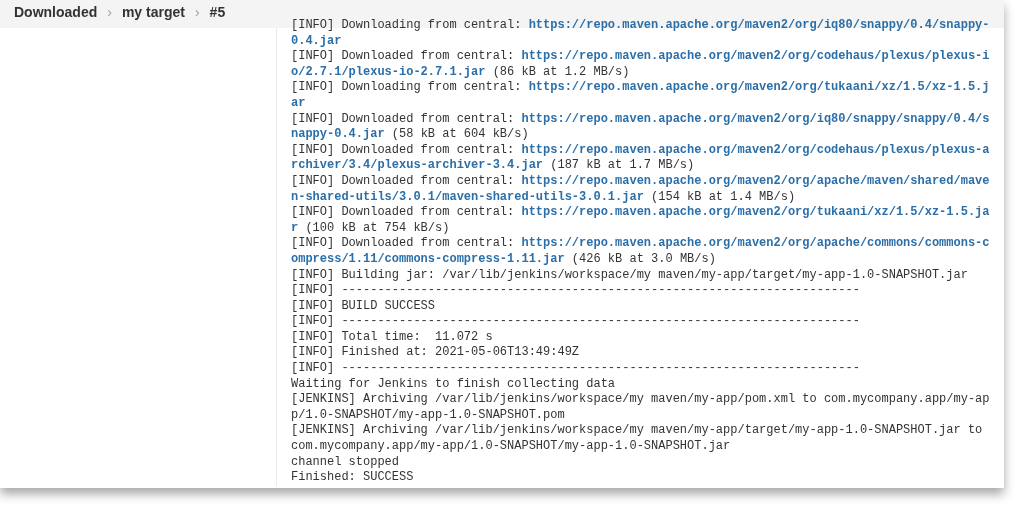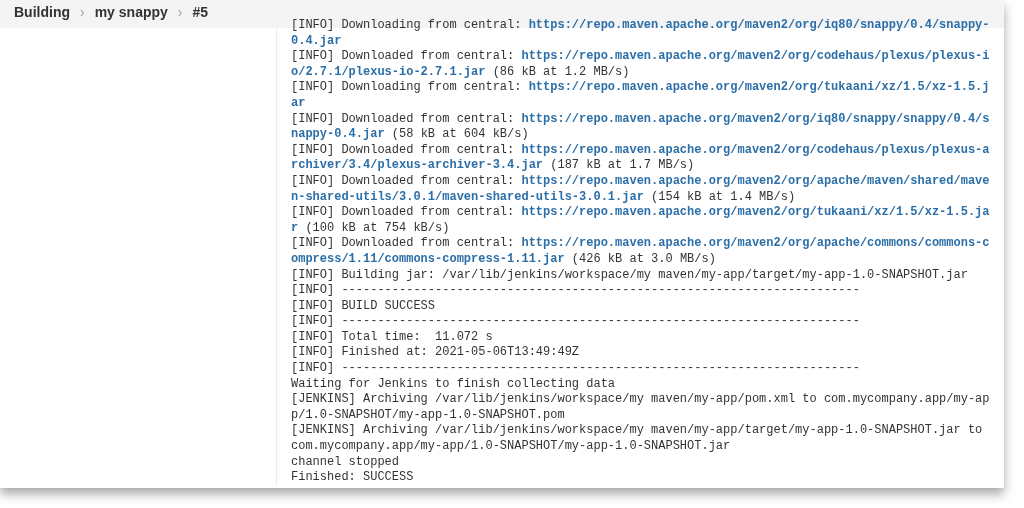--- a/index.html
+++ b/index.html
@@ -66,23 +66,23 @@
     font-weight: 600;
   }
   .line { display: block; }
 </style>
 </head>
 <body>
 
 <div class="wrapper">
 
   <div class="breadcrumb">
-    <a href="#">Building</a>
+    <a href="#">Downloaded</a>
     <span class="sep">›</span>
-    <a href="#">my snappy</a>
+    <a href="#">my target</a>
     <span class="sep">›</span>
     <a href="#">#5</a>
   </div>
 
   <div class="main">
     <div class="side"></div>
     <div class="console" id="console" style="margin-top: -10px;"><span class="line"><span>[INFO] Downloading from central: </span><a href="#">https://repo.maven.apache.org/maven2/org/iq80/snappy/0.4/snappy-0.4.jar</a></span><span class="line"><span>[INFO] Downloaded from central: </span><a href="#">https://repo.maven.apache.org/maven2/org/codehaus/plexus/plexus-io/2.7.1/plexus-io-2.7.1.jar</a><span> (86 kB at 1.2 MB/s)</span></span><span class="line"><span>[INFO] Downloading from central: </span><a href="#">https://repo.maven.apache.org/maven2/org/tukaani/xz/1.5/xz-1.5.jar</a></span><span class="line"><span>[INFO] Downloaded from central: </span><a href="#">https://repo.maven.apache.org/maven2/org/iq80/snappy/snappy/0.4/snappy-0.4.jar</a><span> (58 kB at 604 kB/s)</span></span><span class="line"><span>[INFO] Downloaded from central: </span><a href="#">https://repo.maven.apache.org/maven2/org/codehaus/plexus/plexus-archiver/3.4/plexus-archiver-3.4.jar</a><span> (187 kB at 1.7 MB/s)</span></span><span class="line"><span>[INFO] Downloaded from central: </span><a href="#">https://repo.maven.apache.org/maven2/org/apache/maven/shared/maven-shared-utils/3.0.1/maven-shared-utils-3.0.1.jar</a><span> (154 kB at 1.4 MB/s)</span></span><span class="line"><span>[INFO] Downloaded from central: </span><a href="#">https://repo.maven.apache.org/maven2/org/tukaani/xz/1.5/xz-1.5.jar</a><span> (100 kB at 754 kB/s)</span></span><span class="line"><span>[INFO] Downloaded from central: </span><a href="#">https://repo.maven.apache.org/maven2/org/apache/commons/commons-compress/1.11/commons-compress-1.11.jar</a><span> (426 kB at 3.0 MB/s)</span></span><span class="line"><span>[INFO] Building jar: /var/lib/jenkins/workspace/my maven/my-app/target/my-app-1.0-SNAPSHOT.jar</span></span><span class="line"><span>[INFO] ------------------------------------------------------------------------</span></span><span class="line"><span>[INFO] BUILD SUCCESS</span></span><span class="line"><span>[INFO] ------------------------------------------------------------------------</span></span><span class="line"><span>[INFO] Total time:  11.072 s</span></span><span class="line"><span>[INFO] Finished at: 2021-05-06T13:49:49Z</span></span><span class="line"><span>[INFO] ------------------------------------------------------------------------</span></span><span class="line"><span>Waiting for Jenkins to finish collecting data</span></span><span class="line"><span>[JENKINS] Archiving /var/lib/jenkins/workspace/my maven/my-app/pom.xml to com.mycompany.app/my-app/1.0-SNAPSHOT/my-app-1.0-SNAPSHOT.pom</span></span><span class="line"><span>[JENKINS] Archiving /var/lib/jenkins/workspace/my maven/my-app/target/my-app-1.0-SNAPSHOT.jar to com.mycompany.app/my-app/1.0-SNAPSHOT/my-app-1.0-SNAPSHOT.jar</span></span><span class="line"><span>channel stopped</span></span><span class="line"><span>Finished: SUCCESS</span></span></div>
   </div>
 
 </div>

